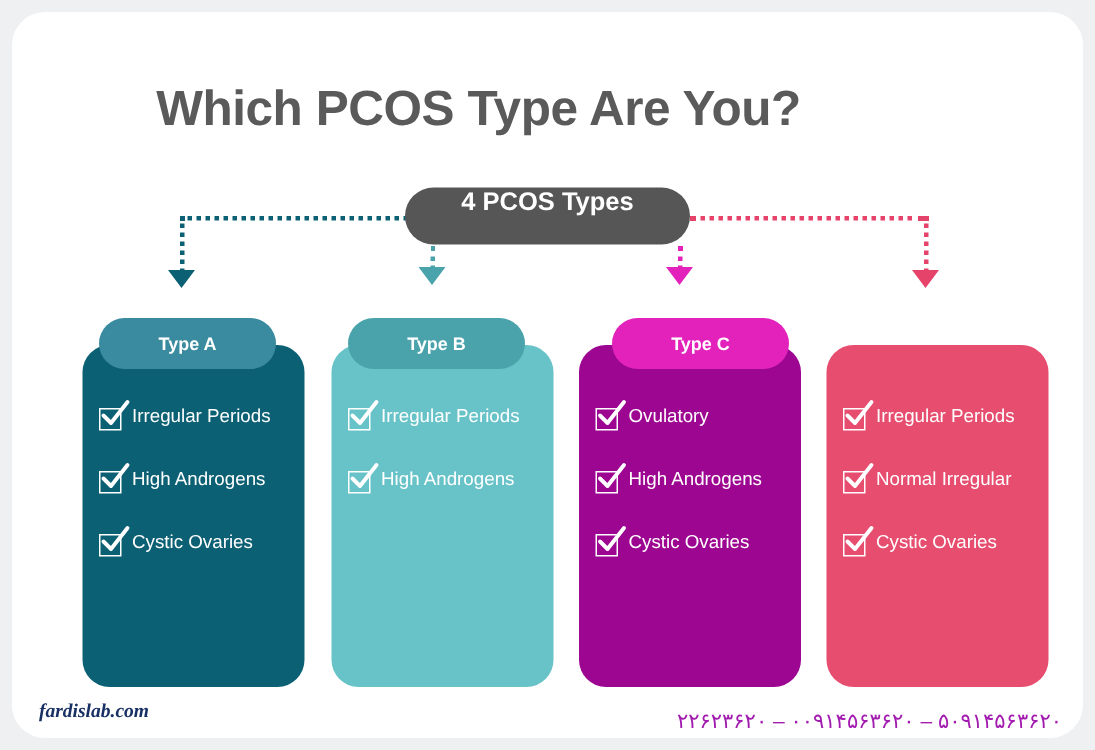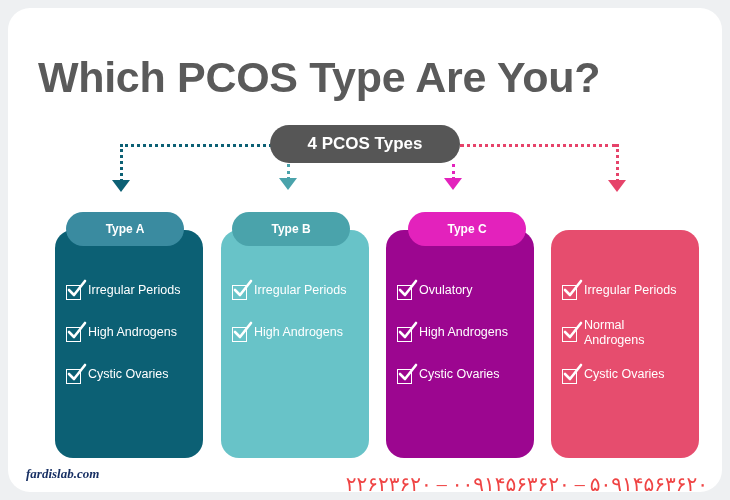--- a/index.html
+++ b/index.html
@@ -33,38 +33,38 @@
     overflow: hidden;
   }
 
   
   .title {
     position: absolute;
     left: 0;
     top: 45px;
     width: 622px;
     text-align: center;
-    font-size: 43px;
+    font-size: 33px;
     font-weight: bold;
     color: #5a5a5a;
     letter-spacing: -0.3px;
     white-space: nowrap;
   }
 
   
   .badge {
     position: absolute;
     left: 262px;
     top: 117px;
     width: 190px;
     height: 38px;
     background: #565656;
     border-radius: 19px;
     display: flex;
-    align-items: center;
+    align-items: flex-start;
     justify-content: center;
     color: #ffffff;
     font-size: 17px;
     font-weight: bold;
     z-index: 5;
   }
 
   
   .conn { position: absolute; z-index: 2; }
 
@@ -130,21 +130,21 @@
     box-sizing: border-box;
   }
   .items-a { left: 47px; }
   .items-b { left: 213px; }
   .items-c { left: 378px; }
   .items-d { left: 543px; }
 
   .item {
     position: relative;
     display: flex;
-    align-items: center;
+    align-items: flex-start;
     margin: 0 0 0 11px;
     height: 42px;
   }
 
   .checkbox {
     position: relative;
     flex: 0 0 auto;
     width: 15px;
     height: 15px;
     border: 1.6px solid #ffffff;
@@ -176,23 +176,23 @@
     font-family: "Liberation Serif", serif;
     font-style: italic;
     font-weight: bold;
     font-size: 13px;
     color: #183064;
   }
   .phones {
     position: absolute;
     right: 14px;
     top: 464px;
-    font-family: Liberation Serif, serif;
-    font-size: 20px;
-    color: #ef4444;
+    font-family: Liberation Sans, sans-serif;
+    font-size: 14px;
+    color: #a21caf;
     direction: rtl;
     unicode-bidi: bidi-override;
     white-space: nowrap;
   }
 </style>
 </head>
 <body>
 
 <div class="page">
   <div class="canvas">
@@ -319,21 +319,21 @@
             </svg>
         </span>
         <span class="item-label">Irregular Periods</span>
       </div>
       <div class="item">
         <span class="checkbox">
           <svg viewBox="0 0 22 22">
               <polyline points="3,11 8,16 19,2" fill="none" stroke="#ffffff" stroke-width="2.6" stroke-linecap="round" stroke-linejoin="round"></polyline>
             </svg>
         </span>
-        <span class="item-label">Normal Androgens</span>
+        <span class="item-label">Normal Irregular</span>
       </div>
       <div class="item">
         <span class="checkbox">
           <svg viewBox="0 0 22 22">
               <polyline points="3,11 8,16 19,2" fill="none" stroke="#ffffff" stroke-width="2.6" stroke-linecap="round" stroke-linejoin="round"></polyline>
             </svg>
         </span>
         <span class="item-label">Cystic Ovaries</span>
       </div>
     </div>

